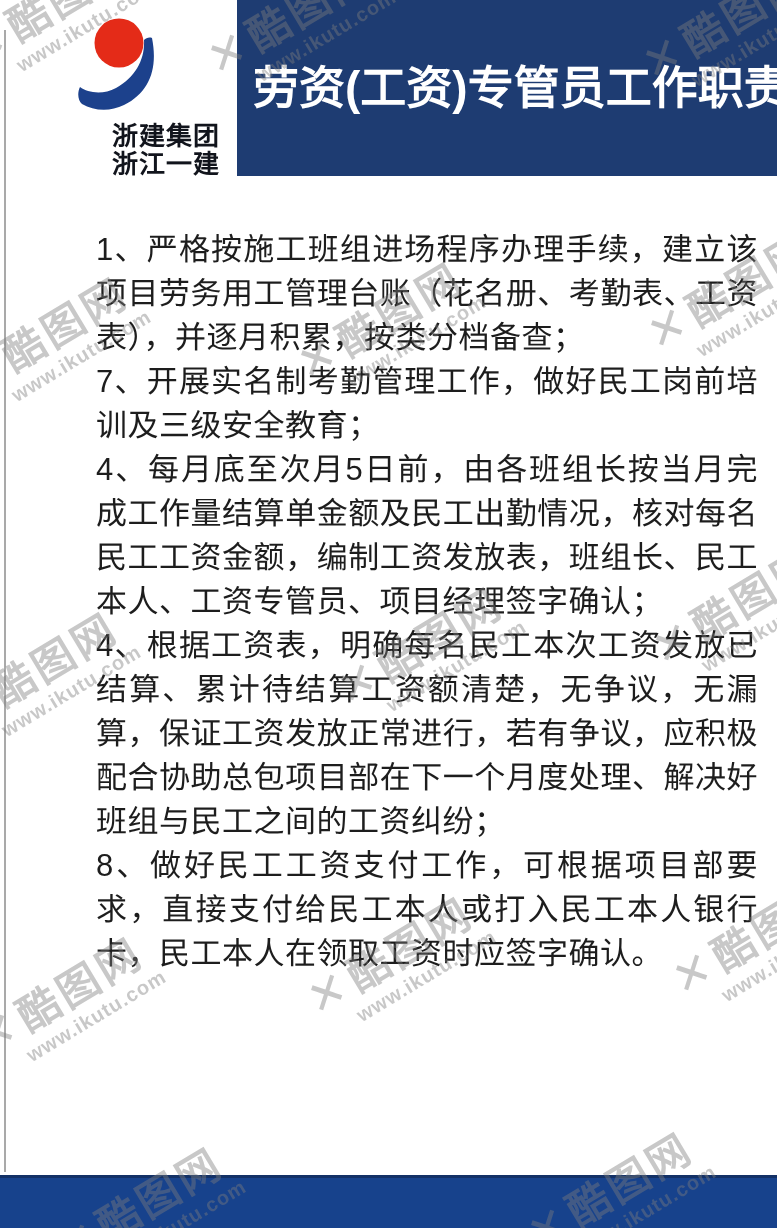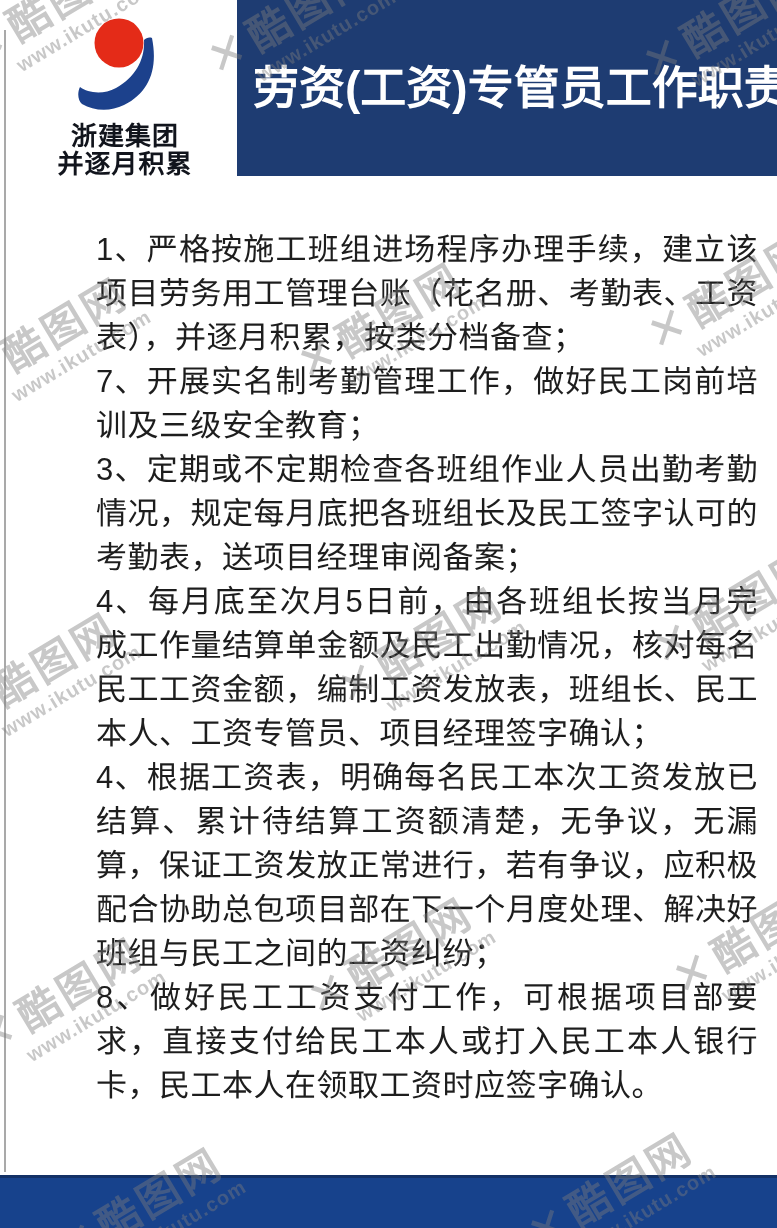--- a/index.html
+++ b/index.html
@@ -16,21 +16,21 @@
     position:absolute;left:4px;top:30px;width:2px;height:1142px;
     background:#9a9a9a;opacity:.85;
   }
   
   .logo{
     position:absolute;left:30px;top:14px;width:190px;height:175px;
   }
   .logo-mark{position:absolute;left:46px;top:4px;width:80px;height:98px;}
   .logo-text{
     position:absolute;left:0;top:108px;width:190px;
-    text-align:center;font-weight:bold;font-size:26px;line-height:28px;
+    text-align:right;font-weight:bold;font-size:26px;line-height:28px;
     letter-spacing:1px;color:var(--logo-text,#11141c);
   }
   .banner{
     position:absolute;left:237px;top:0;width:540px;height:176px;
     background:var(--banner-bg,#1e3c72);
     overflow:hidden;
   }
   .banner-title{
     white-space:nowrap;
     padding-left:16px;
@@ -91,32 +91,31 @@
   <div class="left-rule"></div>
 
   <div class="logo">
     <svg class="logo-mark" viewBox="0 0 80 98">
       <circle cx="43" cy="25" r="24.5" fill="#e42b18"></circle>
       <path fill="#1c418c" d="M76,20 C82,50 74,74 48,87 C34,94 18,93 6,86 C2,83 1,75 4,69
            C12,75 27,77 40,70 C60,59 69,41 68,22 C70,20 73,19 76,20 Z"></path>
     </svg>
     <div class="logo-text">
       <div>浙建集团</div>
-      <div>并逐月积累</div>
+      <div>浙江一建</div>
     </div>
   </div>
 
   <div class="banner">
     <div class="banner-title">劳资(工资)专管员工作职责</div>
   </div>
 
   <div class="content">
       <p>1、严格按施工班组进场程序办理手续，建立该项目劳务用工管理台账（花名册、考勤表、工资表），并逐月积累，按类分档备查；</p>
       <p>7、开展实名制考勤管理工作，做好民工岗前培训及三级安全教育；</p>
-      <p>3、定期或不定期检查各班组作业人员出勤考勤情况，规定每月底把各班组长及民工签字认可的考勤表，送项目经理审阅备案；</p>
       <p>4、每月底至次月5日前，由各班组长按当月完成工作量结算单金额及民工出勤情况，核对每名民工工资金额，编制工资发放表，班组长、民工本人、工资专管员、项目经理签字确认；</p>
       <p>4、根据工资表，明确每名民工本次工资发放已结算、累计待结算工资额清楚，无争议，无漏算，保证工资发放正常进行，若有争议，应积极配合协助总包项目部在下一个月度处理、解决好班组与民工之间的工资纠纷；</p>
       <p>8、做好民工工资支付工作，可根据项目部要求，直接支付给民工本人或打入民工本人银行卡，民工本人在领取工资时应签字确认。</p>
     </div>
 
   <div class="footer"></div>
 
   <div class="wm-layer">
       <div class="wm" style="left: 60px; top: 15px;">
         <div class="wm-brand"><span class="wm-x">✕</span><span>酷图网</span></div>

